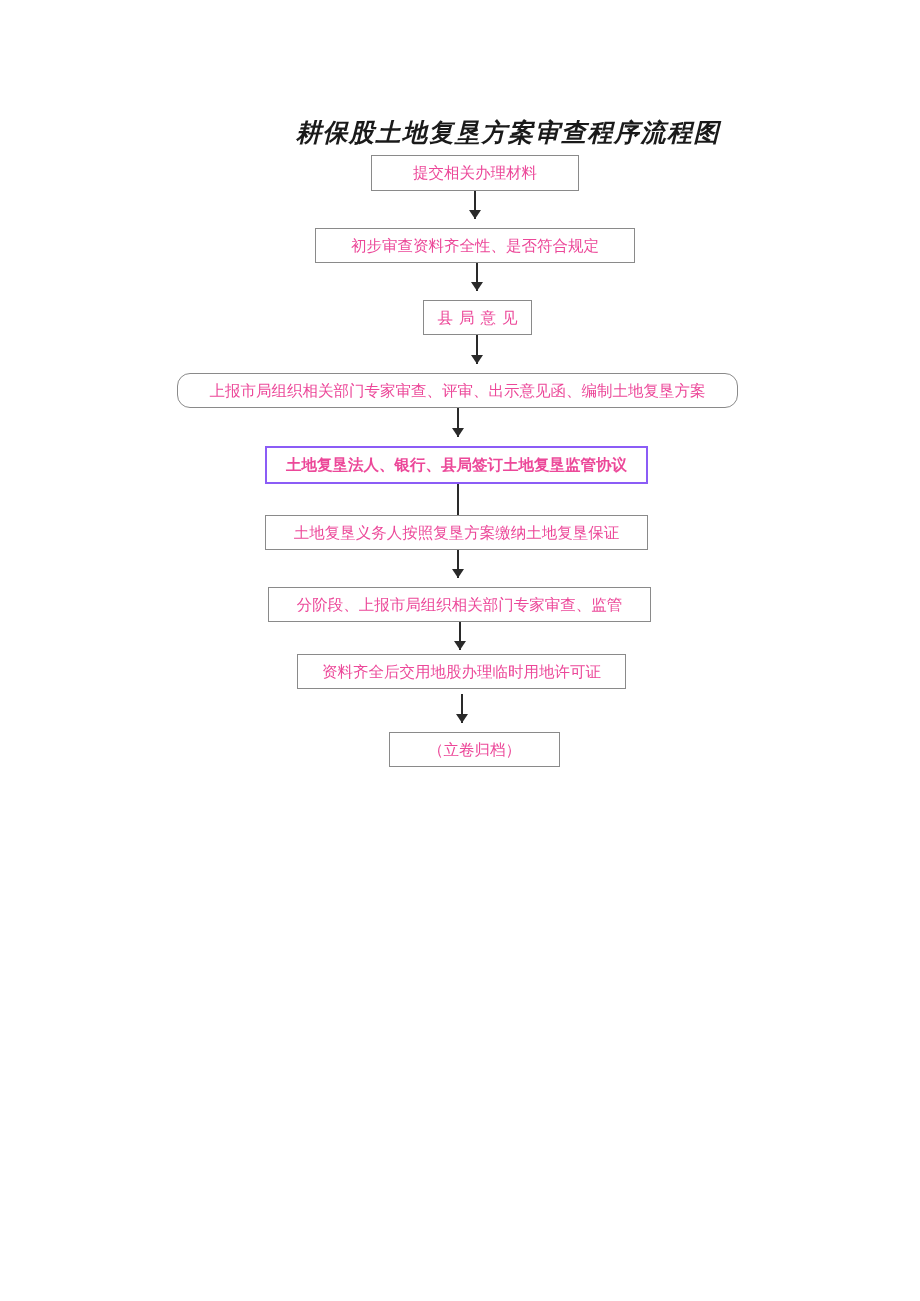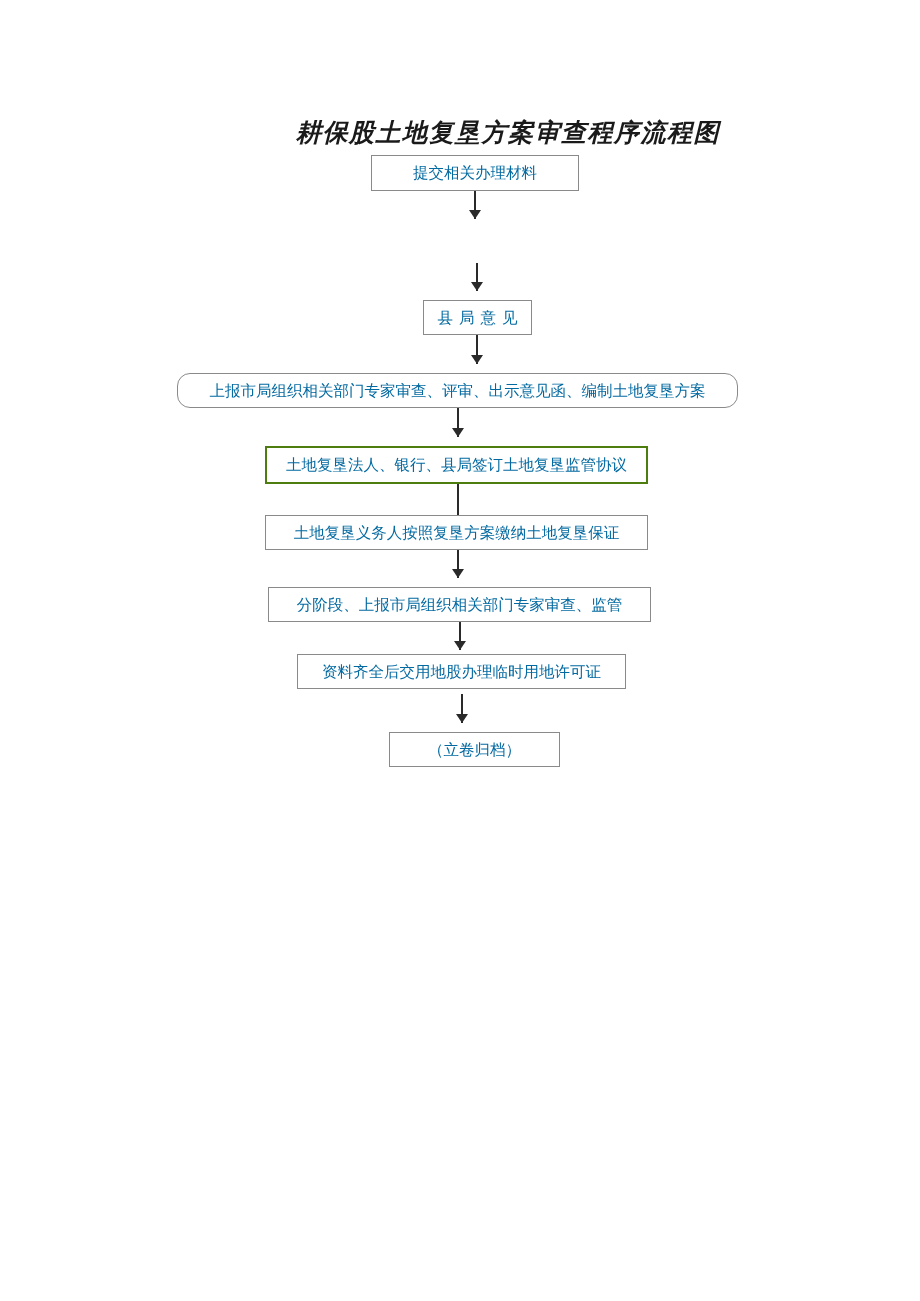--- a/index.html
+++ b/index.html
@@ -43,29 +43,30 @@
 
   
   .node {
     position: absolute;
     box-sizing: border-box;
     background: #ffffff;
     border: 1px solid #8a8a8a;
     display: flex;
     align-items: center;
     justify-content: center;
-    color: #0369a1;
+    color: #ec4899;
     font-family: "Liberation Sans", "DejaVu Sans", sans-serif;
     font-size: 15.5px;
     font-weight: 400;
     line-height: 1;
     white-space: nowrap;
   }
   .node.thick {
-    border: 2px solid #4d7c0f;
+    border: 2px solid #8b5cf6;
+    font-weight: bold;
   }
   .node.spaced {
     letter-spacing: 6px;
     text-indent: 6px;
   }
 
   
   .conn {
     position: absolute;
     width: 2px;
@@ -105,20 +106,21 @@
   <div class="arrowhead" style="left:452px; top:569px;"></div>
 
   <div class="conn" style="left:459px; top:622px; height:28px;"></div>
   <div class="arrowhead" style="left:454px; top:641px;"></div>
 
   <div class="conn" style="left:461px; top:694px; height:29px;"></div>
   <div class="arrowhead" style="left:456px; top:714px;"></div>
 
   <div class="node" style="left:371px; top:155px; width:208px; height:36px;">提交相关办理材料</div>
 
+  <div class="node" style="left:315px; top:228px; width:320px; height:35px;">初步审查资料齐全性、是否符合规定</div>
 
   <div class="node spaced" style="left:423px; top:300px; width:109px; height:35px;">县局意见</div>
 
   <div class="node" style="left:177px; top:373px; width:561px; height:35px;border-radius:13px;">上报市局组织相关部门专家审查、评审、出示意见函、编制土地复垦方案</div>
 
   <div class="node thick" style="left:265px; top:446px; width:383px; height:38px;">土地复垦法人、银行、县局签订土地复垦监管协议</div>
 
   <div class="node" style="left:265px; top:515px; width:383px; height:35px;">土地复垦义务人按照复垦方案缴纳土地复垦保证</div>
 
   <div class="node" style="left:268px; top:587px; width:383px; height:35px;">分阶段、上报市局组织相关部门专家审查、监管</div>

